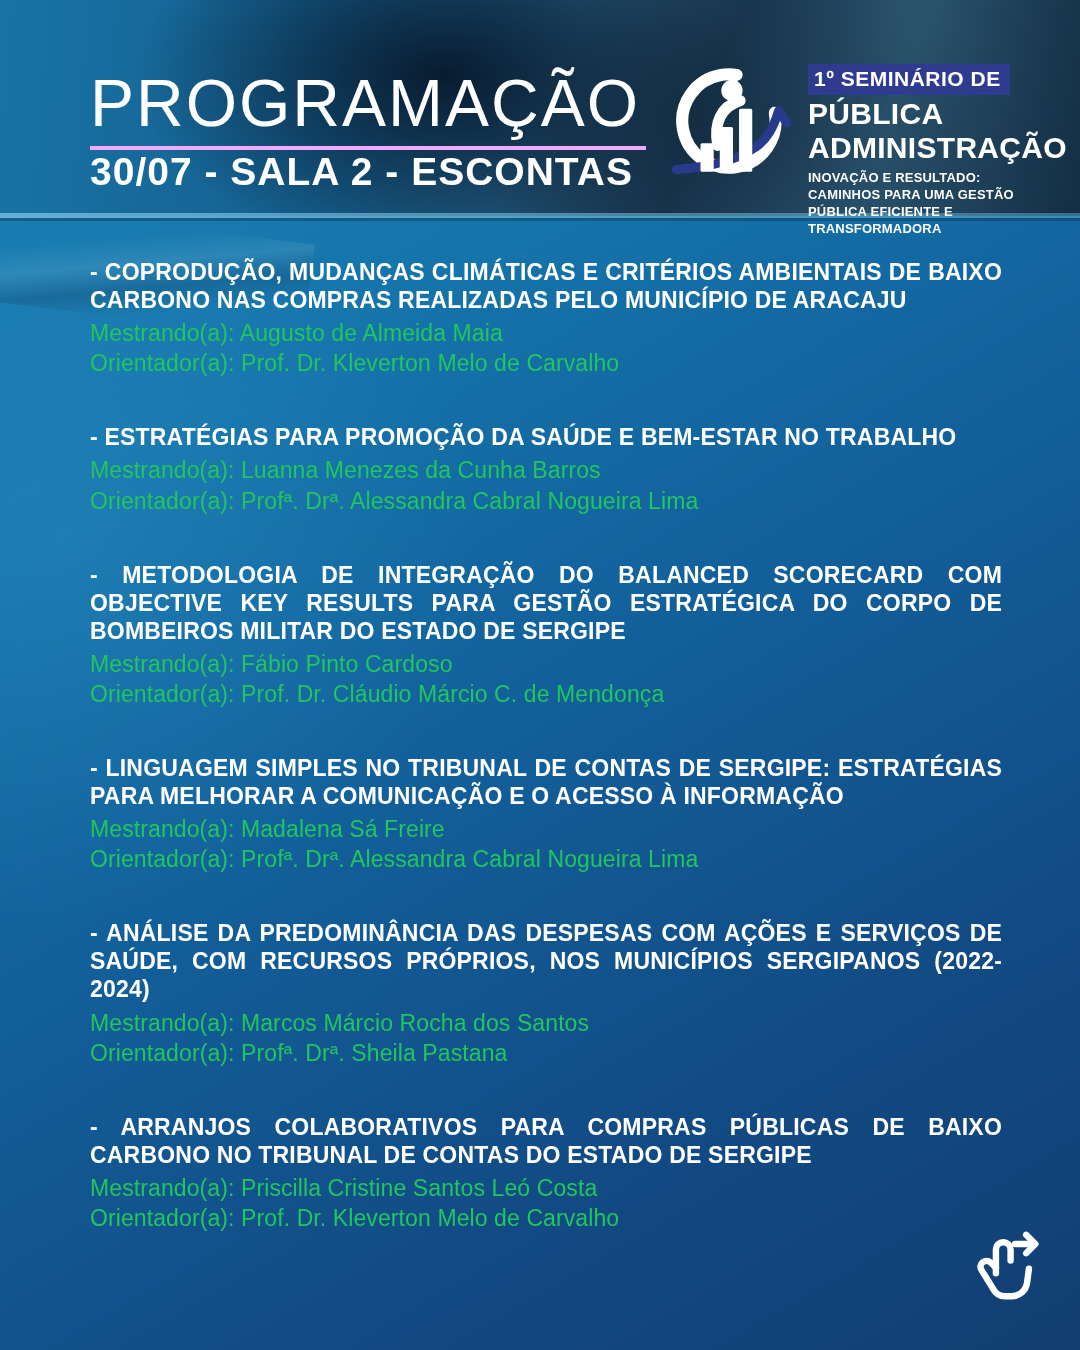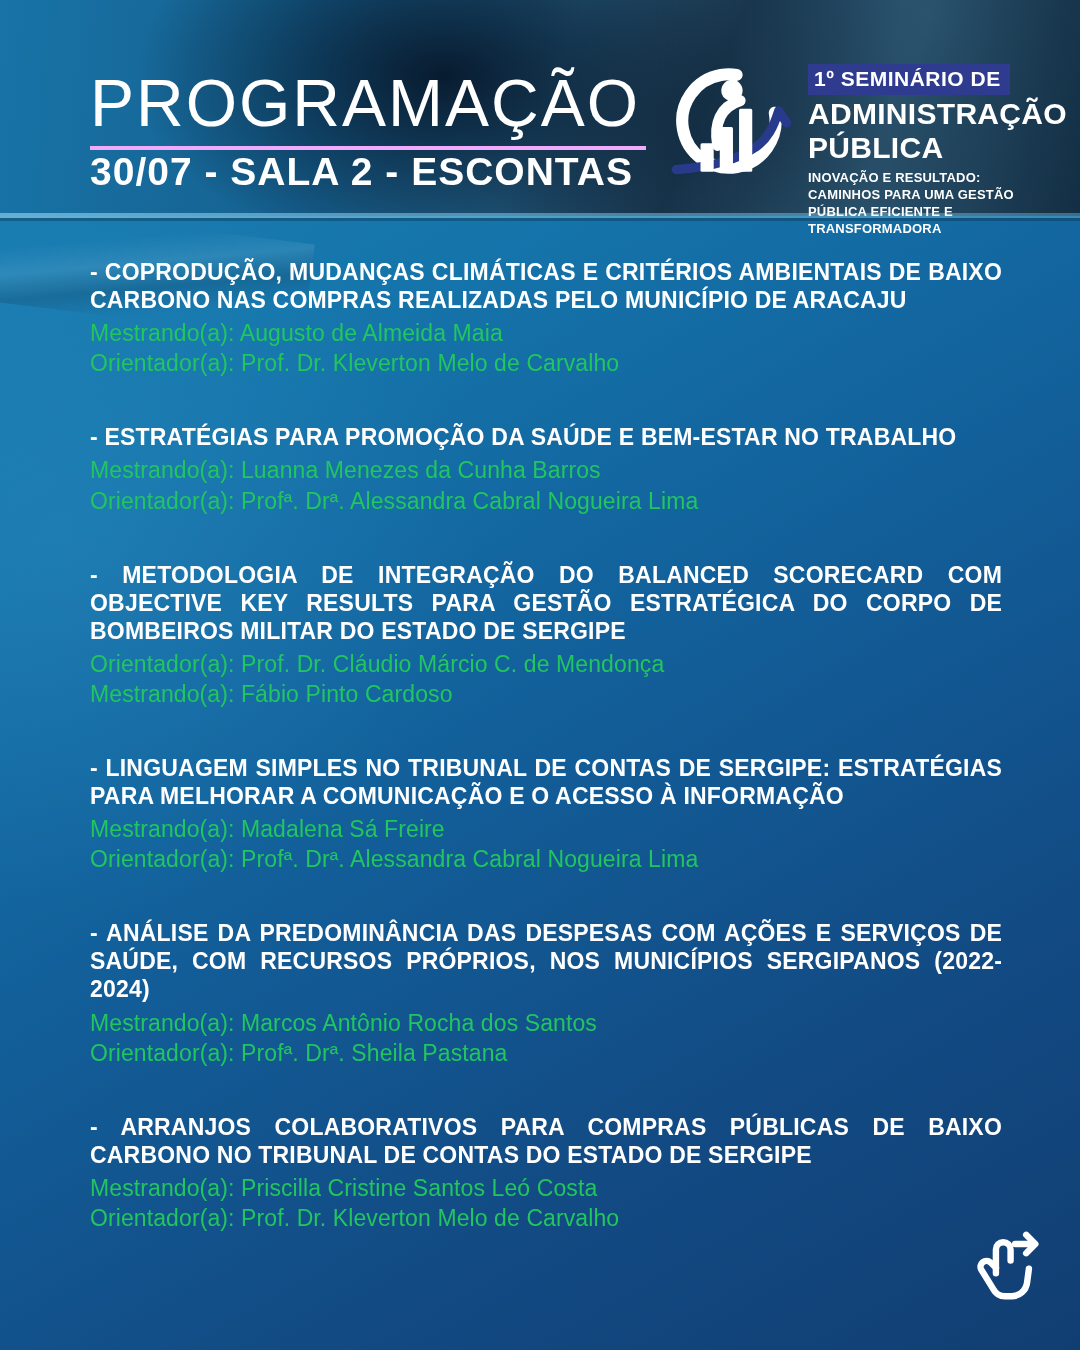--- a/index.html
+++ b/index.html
@@ -93,22 +93,22 @@
         <path d="M8 114 C36 112 66 106 86 92 C98 84 104 72 109 56 L117 68" fill="none" stroke="#283a8c" stroke-width="9" stroke-linecap="round" stroke-linejoin="round"></path>
         <rect x="32" y="88" width="13" height="28" rx="1.5" fill="#ffffff"></rect>
         <rect x="51" y="72" width="13" height="44" rx="1.5" fill="#ffffff"></rect>
         <rect x="70" y="54" width="13" height="62" rx="1.5" fill="#ffffff"></rect>
         <circle cx="63" cy="36" r="10.5" fill="#ffffff"></circle>
         <path d="M49 90 C45 68 52 52 71 46" fill="none" stroke="#ffffff" stroke-width="11" stroke-linecap="round"></path>
       </svg>
     </div>
     <div class="logo-text">
       <span class="logo-badge">1º SEMINÁRIO DE</span>
+      <div class="logo-name">PÚBLICA</div>
       <div class="logo-name">ADMINISTRAÇÃO</div>
-      <div class="logo-name">PÚBLICA</div>
       <div class="logo-tagline">INOVAÇÃO E RESULTADO: CAMINHOS PARA UMA GESTÃO PÚBLICA EFICIENTE E TRANSFORMADORA</div>
     </div>
   </div>
 
   <section class="session-list">
     <article class="item">
       <h3 class="item-title">- COPRODUÇÃO, MUDANÇAS CLIMÁTICAS E CRITÉRIOS AMBIENTAIS DE BAIXO CARBONO NAS COMPRAS REALIZADAS PELO MUNICÍPIO DE ARACAJU</h3>
       <p class="item-line">
         <span>Mestrando(a):</span>
         <span>Augusto de Almeida Maia</span>
@@ -127,46 +127,46 @@
       </p>
       <p class="item-line">
         <span>Orientador(a):</span>
         <span>Profª. Drª. Alessandra Cabral Nogueira Lima</span>
       </p>
     </article>
 
     <article class="item">
       <h3 class="item-title">- METODOLOGIA DE INTEGRAÇÃO DO BALANCED SCORECARD COM OBJECTIVE KEY RESULTS PARA GESTÃO ESTRATÉGICA DO CORPO DE BOMBEIROS MILITAR DO ESTADO DE SERGIPE</h3>
       <p class="item-line">
+        <span>Mestrando(a):</span>
+        <span>Fábio Pinto Cardoso</span>
+      </p>
+      <p class="item-line">
         <span>Orientador(a):</span>
         <span>Prof. Dr. Cláudio Márcio C. de Mendonça</span>
-      </p>
-      <p class="item-line">
-        <span>Mestrando(a):</span>
-        <span>Fábio Pinto Cardoso</span>
       </p>
     </article>
 
     <article class="item">
       <h3 class="item-title">- LINGUAGEM SIMPLES NO TRIBUNAL DE CONTAS DE SERGIPE: ESTRATÉGIAS PARA MELHORAR A COMUNICAÇÃO E O ACESSO À INFORMAÇÃO</h3>
       <p class="item-line">
         <span>Mestrando(a):</span>
         <span>Madalena Sá Freire</span>
       </p>
       <p class="item-line">
         <span>Orientador(a):</span>
         <span>Profª. Drª. Alessandra Cabral Nogueira Lima</span>
       </p>
     </article>
 
     <article class="item">
       <h3 class="item-title">- ANÁLISE DA PREDOMINÂNCIA DAS DESPESAS COM AÇÕES E SERVIÇOS DE SAÚDE, COM RECURSOS PRÓPRIOS, NOS MUNICÍPIOS SERGIPANOS (2022-2024)</h3>
       <p class="item-line">
         <span>Mestrando(a):</span>
-        <span>Marcos Antônio Rocha dos Santos</span>
+        <span>Marcos Márcio Rocha dos Santos</span>
       </p>
       <p class="item-line">
         <span>Orientador(a):</span>
         <span>Profª. Drª. Sheila Pastana</span>
       </p>
     </article>
 
     <article class="item">
       <h3 class="item-title">- ARRANJOS COLABORATIVOS PARA COMPRAS PÚBLICAS DE BAIXO CARBONO NO TRIBUNAL DE CONTAS DO ESTADO DE SERGIPE</h3>
       <p class="item-line">

